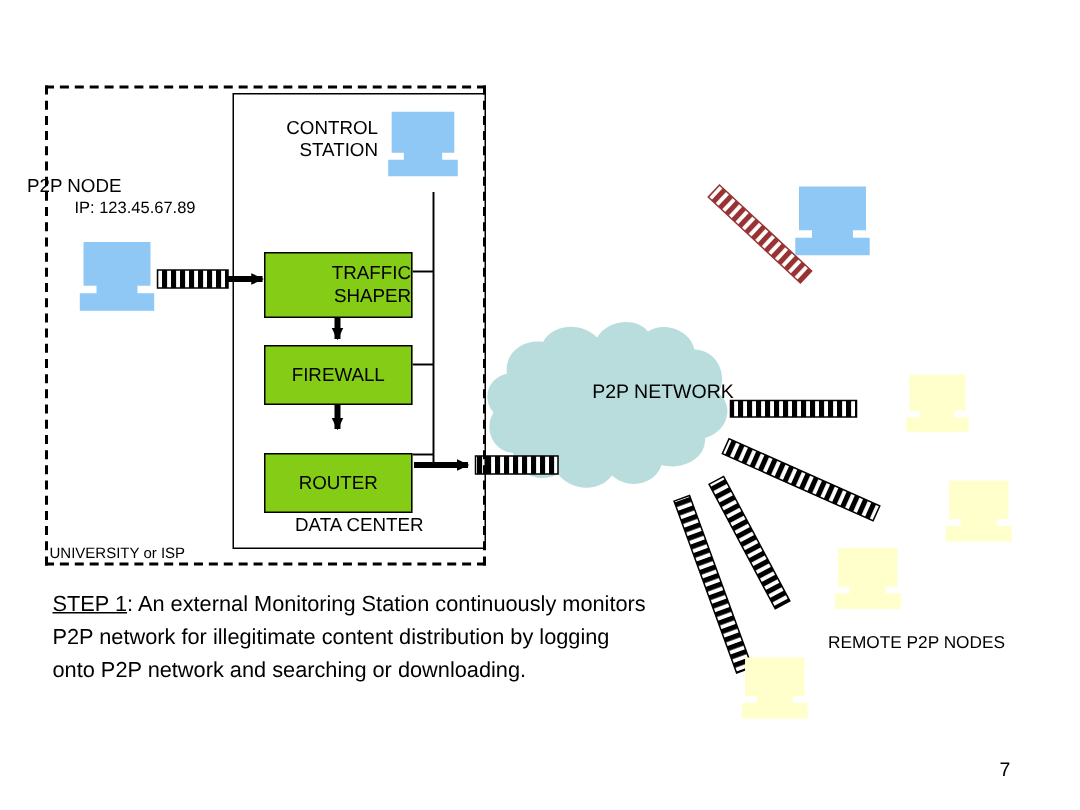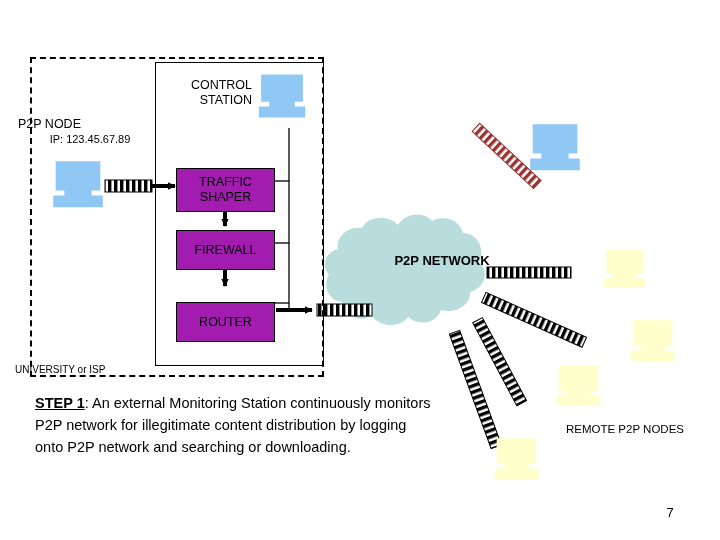--- a/index.html
+++ b/index.html
@@ -41,21 +41,21 @@
   }
 
   
   #university-boundary {
     left: 30px; top: 57px;
     width: 294px; height: 320px;
     border: 2px dashed #000000;
     box-sizing: border-box;
   }
   #university-label {
-    left: 15px; top: 364px;
+    left: 33px; top: 364px;
     font-size: 10px;
     white-space: nowrap;
   }
 
   
   #data-center-box {
     left: 155px; top: 62px;
     width: 169px; height: 304px;
     border: 1.5px solid #000000;
     box-sizing: border-box;
@@ -71,55 +71,55 @@
   
   .lbl {
     font-size: 12.5px;
     line-height: 15px;
     text-align: right;
   }
   #control-station-label { left: 160px; top: 78px; width: 92px; }
   #p2p-node-label { left: 18px; top: 117px; width: 120px; font-size: 12.5px; text-align:left; }
   #p2p-node-ip { left: 26px; top: 133px; width: 128px; font-size: 11px; text-align:center; }
   #monitoring-station-label { left: 530px; top: 52px; width: 170px; font-size: 11.5px; line-height: 15px; text-align:center; }
-  #remote-nodes-label { left: 565px; top: 422px; width: 120px; font-size: 11.5px; line-height: 15px; text-align:center; }
+  #remote-nodes-label { left: 551px; top: 422px; width: 120px; font-size: 11.5px; line-height: 15px; text-align:center; }
   #p2p-network-label {
     left: 388px; top: 252px;
     width: 108px;
     text-align: center;
     font-size: 13px;
-    font-weight: bold;
+    font-weight: normal;
     line-height: 17px;
   }
 
   
   .device-box {
     border: 1.5px solid #000000;
-    background: #a21caf;
+    background: #84cc16;
     box-sizing: border-box;
     display: flex;
     align-items: center;
     justify-content: center;
-    text-align: center;
+    text-align: right;
     font-size: 12.5px;
     line-height: 15px;
   }
   #traffic-shaper-box { left: 176px; top: 168px; width: 99px; height: 44px; }
   #firewall-box       { left: 176px; top: 230px; width: 99px; height: 40px; }
   #router-box         { left: 176px; top: 290px; width: 99px; height: 40px; margin-top: 12px; }
 
   
   #step-caption {
     left: 35px; top: 392px;
     width: 400px;
     font-size: 14.5px;
     line-height: 22px;
   }
   #step-caption .step-lead {
-    font-weight: bold;
+    font-weight: normal;
     text-decoration: underline;
     text-align: center;
   }
 
   
   #page-number {
     left: 650px; top: 505px;
     width: 40px;
     text-align: center;
     font-size: 13px;
@@ -238,20 +238,21 @@
     <g fill="#ffffcc">
       <use href="#computerIcon" x="489" y="436" width="55" height="52"></use>
     </g>
   </svg>
 
 
   <div class="abs" id="university-boundary"></div>
   <div class="abs" id="university-label">UNIVERSITY or ISP</div>
 
   <div class="abs" id="data-center-box"></div>
+  <div class="abs" id="data-center-label">DATA CENTER</div>
 
   <div class="abs device-box" id="traffic-shaper-box">TRAFFIC SHAPER</div>
   <div class="abs device-box" id="firewall-box">FIREWALL</div>
   <div class="abs device-box" id="router-box">ROUTER</div>
 
   <div class="abs lbl" id="control-station-label">CONTROL STATION</div>
 
   <div class="abs" id="p2p-node-label">P2P NODE</div>
   <div class="abs" id="p2p-node-ip">IP: 123.45.67.89</div>
 

